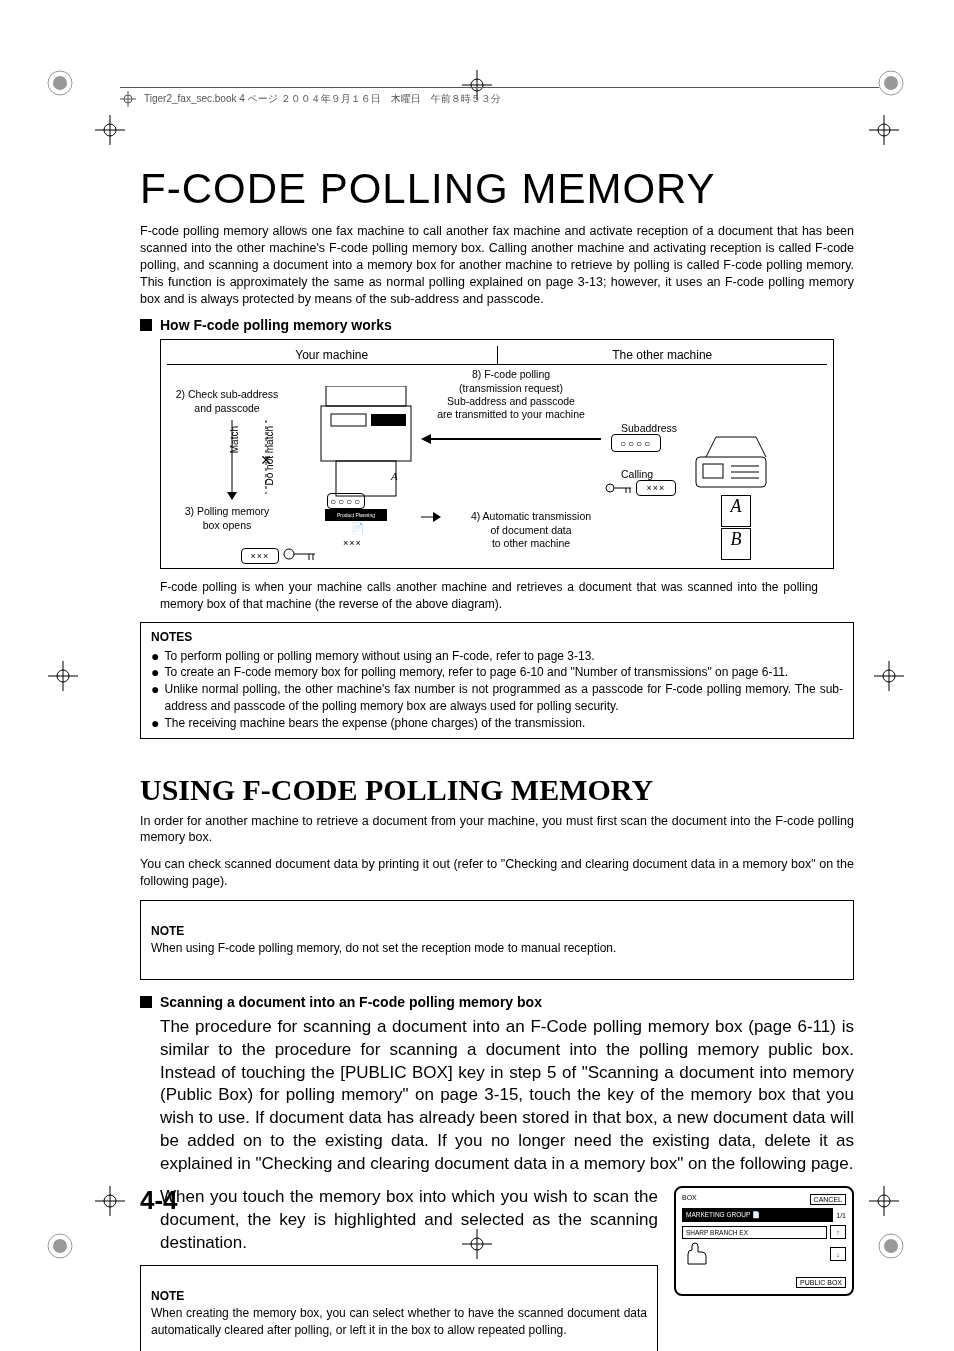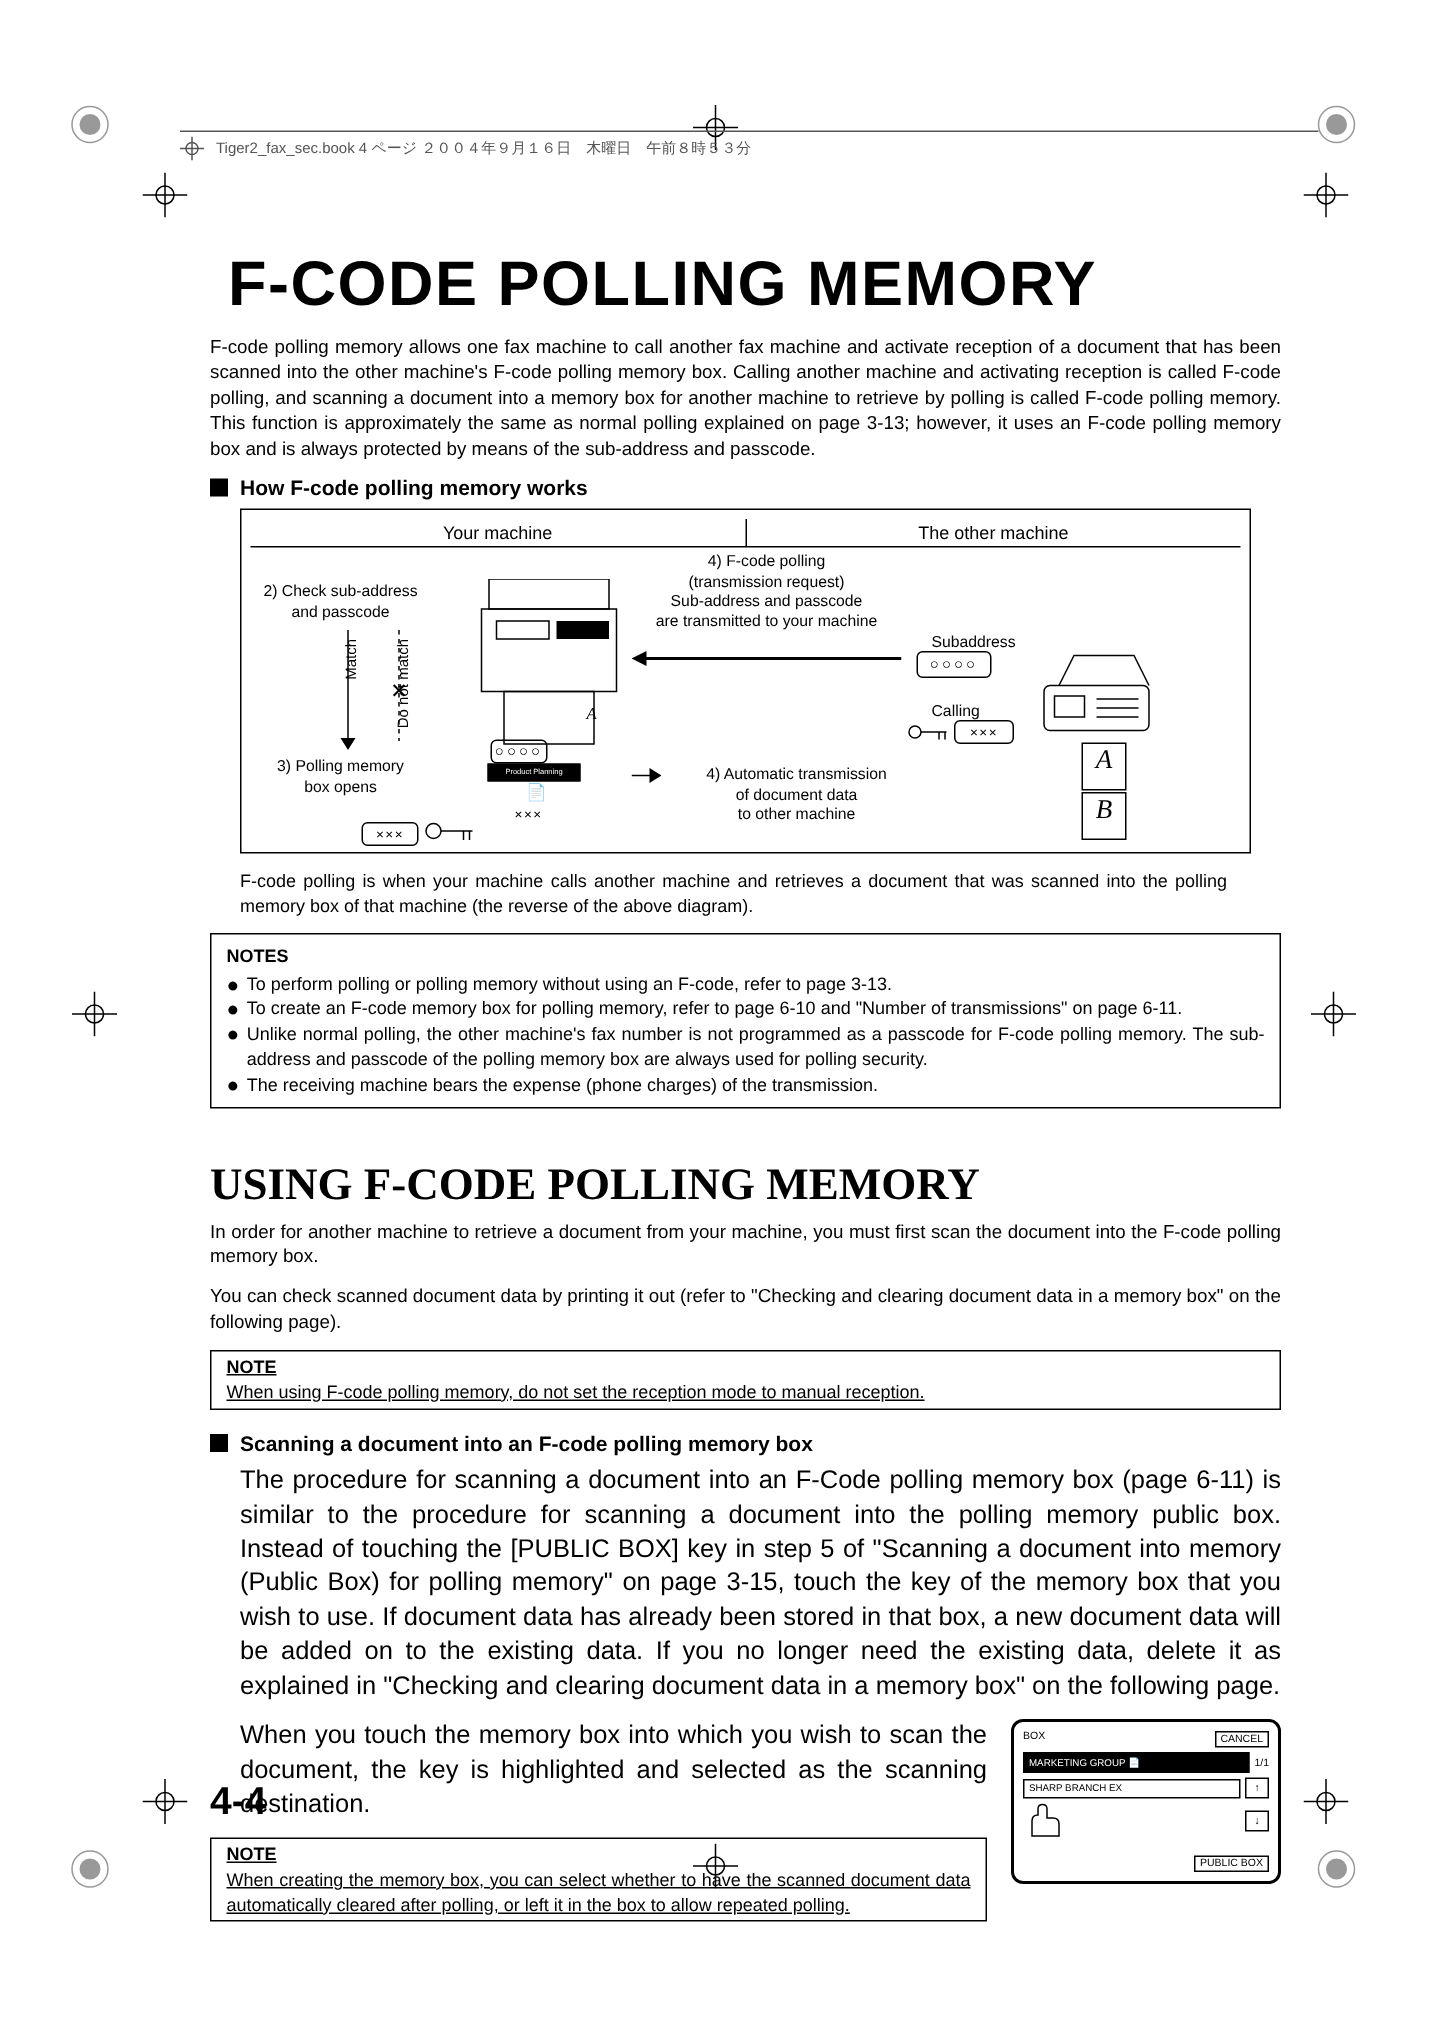--- a/index.html
+++ b/index.html
@@ -39,22 +39,22 @@
     margin-right: 8px;
   }
   .content {
     position: absolute;
     top: 165px;
     left: 140px;
     right: 100px;
   }
   h1 {
     font-size: 42px;
-    font-weight: bold;
-    margin: 0 0 10px 12px;
+    font-weight: normal;
+    margin: 0 0 10px 0;
     letter-spacing: 1px;
   }
   .body-text {
     font-size: 12.5px;
     line-height: 1.35;
     text-align: justify;
     margin: 0 0 10px 0;
   }
   .sub-h {
     display: flex;
@@ -136,25 +136,24 @@
     margin-right: 5px;
   }
   h2 {
     font-size: 30px;
     font-weight: bold;
     margin: 34px 0 6px 0;
     font-family: Liberation Serif, serif;
   }
   .small-note {
     border: 1.5px solid #000;
-    padding: 2px 10px;
+    padding: 22px 10px;
     font-size: 12px;
     line-height: 1.4;
     margin-bottom: 14px;
-    text-decoration: underline;
   }
   .small-note .title { font-weight: bold; }
   .indent-text {
     font-size: 17px;
     line-height: 1.35;
     text-align: justify;
     margin: 0 0 10px 20px;
   }
   .screen-row {
     display: flex;
@@ -314,21 +313,21 @@
       <span class="sq"></span>
       <span>How F-code polling memory works</span>
     </div>
 
     <div class="diagram">
       <div class="split">
         <div>Your machine</div>
         <div>The other machine</div>
       </div>
 
-      <div class="dlabel" style="top:28px;left:260px;width:180px;white-space:pre-line">4) F-code polling
+      <div class="dlabel" style="top:28px;left:260px;width:180px;white-space:pre-line">8) F-code polling
 (transmission request)
 Sub-address and passcode
 are transmitted to your machine</div>
       <div class="dlabel" style="top:48px;left:6px;width:120px;white-space:pre-line">2) Check sub-address
 and passcode</div>
       <div class="dlabel" style="top:165px;left:6px;width:120px;white-space:pre-line">3) Polling memory
 box opens</div>
       <div class="dlabel" style="top:170px;left:285px;width:170px;white-space:pre-line">4) Automatic transmission
 of document data
 to other machine</div>

